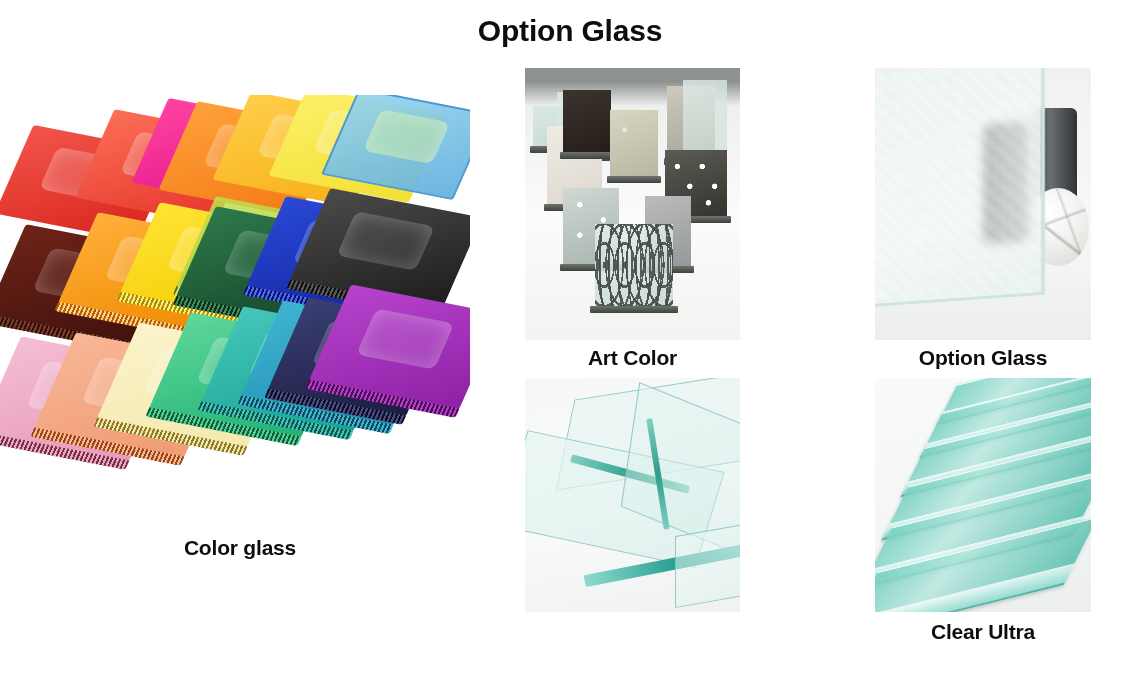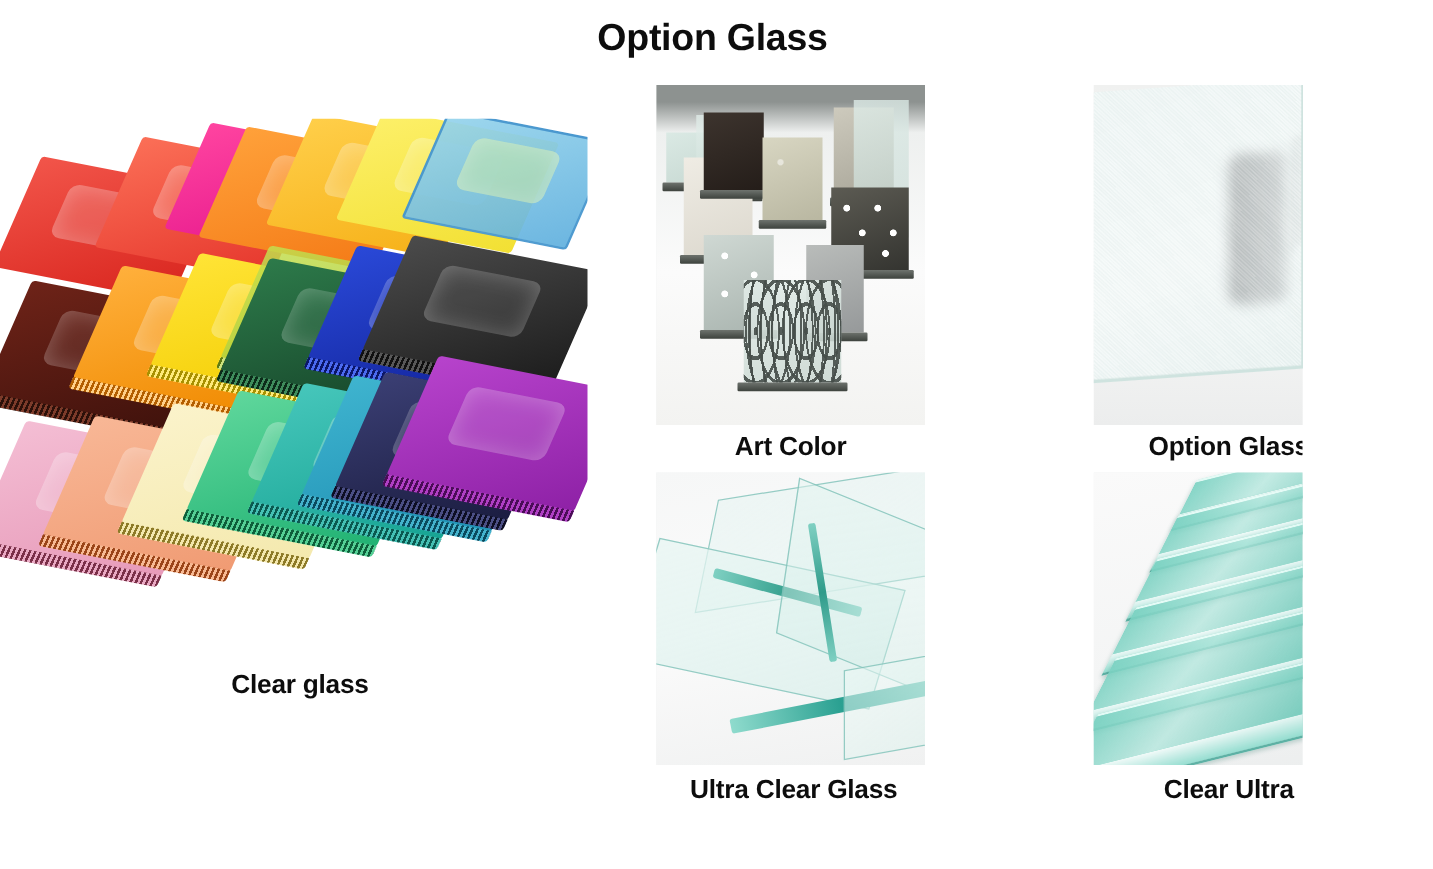--- a/index.html
+++ b/index.html
@@ -5,21 +5,21 @@
   html, body {
     margin: 0;
     padding: 0;
     background: #ffffff;
   }
   body {
     font-family: "Liberation Sans", sans-serif;
   }
   .slide {
     position: relative;
-    width: 1042px;
+    width: 1146px;
     height: 695px;
     background: #ffffff;
     overflow: hidden;
   }
 
   
   .slide-title {
     position: absolute;
     left: 380px;
     top: 14px;
@@ -245,21 +245,21 @@
       <div class="edge" style="background:repeating-linear-gradient(90deg,#0d0e24 0 2px,#4b4f85 2px 4px);"></div>
       <div class="sheen" style="background:rgba(255,255,255,.08);"></div>
     </div>
     <div class="pane" style="left:330px; top:200px; width:150px; height:104px; transform:skewY(11deg) skewX(-22deg);">
       <div class="top" style="background:linear-gradient(150deg,#b743cc,#8e21a6);"></div>
       <div class="edge" style="background:repeating-linear-gradient(90deg,#4a0c57 0 2px,#b03fc4 2px 4px);"></div>
       <div class="sheen" style="background:rgba(255,255,255,.12);"></div>
     </div>
   </div>
 
-  <div class="caption" style="left:90px; top:536px; width:300px;">Clear glass</div>
+  <div class="caption" style="left:90px; top:536px; width:300px;">Color glass</div>
 
   <div class="photo artglass">
     <div class="ag-bg"></div>
 
     <div class="ag-item" style="left:8px; top:38px; width:58px; height:40px;">
       <div class="glass" style="background:linear-gradient(160deg,rgba(215,232,226,.85),rgba(186,208,200,.8));"></div>
       <div class="bar"></div>
     </div>
     <div class="ag-item" style="left:32px; top:24px; width:50px; height:62px;">
       <div class="glass" style="background:linear-gradient(160deg,rgba(226,238,234,.75),rgba(200,218,212,.7));"></div>
@@ -342,21 +342,20 @@
     <div class="uc-sheet" style="left:105px; top:28px; width:135px; height:130px; transform:skewY(22deg) skewX(-8deg);
                 background:linear-gradient(150deg,rgba(228,245,241,.5),rgba(205,235,229,.4));"></div>
     <div class="uc-edge" style="left:130px; top:40px; width:6px; height:112px; transform:rotate(-9deg);
                 background:linear-gradient(180deg,#7fd0c2,#2f9b8a,#7fd0c2);"></div>
     <div class="uc-edge" style="left:58px; top:180px; width:180px; height:12px; transform:rotate(-11deg);
                 background:linear-gradient(90deg,#8fdbcd,#2aa091,#7fd0c2);"></div>
     <div class="uc-sheet" style="left:150px; top:150px; width:90px; height:70px; transform:skewY(-10deg);
                 background:linear-gradient(150deg,rgba(235,248,245,.55),rgba(215,240,234,.45));"></div>
   </div>
 
-  <div class="caption" style="left:515px; top:620px; width:240px;">Ultra Clear Glass</div>
 
   <div class="photo clearglass">
     <div class="cg-bg"></div>
 
     <div class="cg-slab" style="left:72px; top:-14px; width:180px; height:34px; transform:skewY(-14deg) skewX(-30deg);">
       <div class="cg-face" style="height:10px;"></div>
     </div>
     <div class="cg-slab" style="left:56px; top:14px; width:186px; height:38px; transform:skewY(-14deg) skewX(-30deg);">
       <div class="cg-face" style="height:11px;"></div>
     </div>

